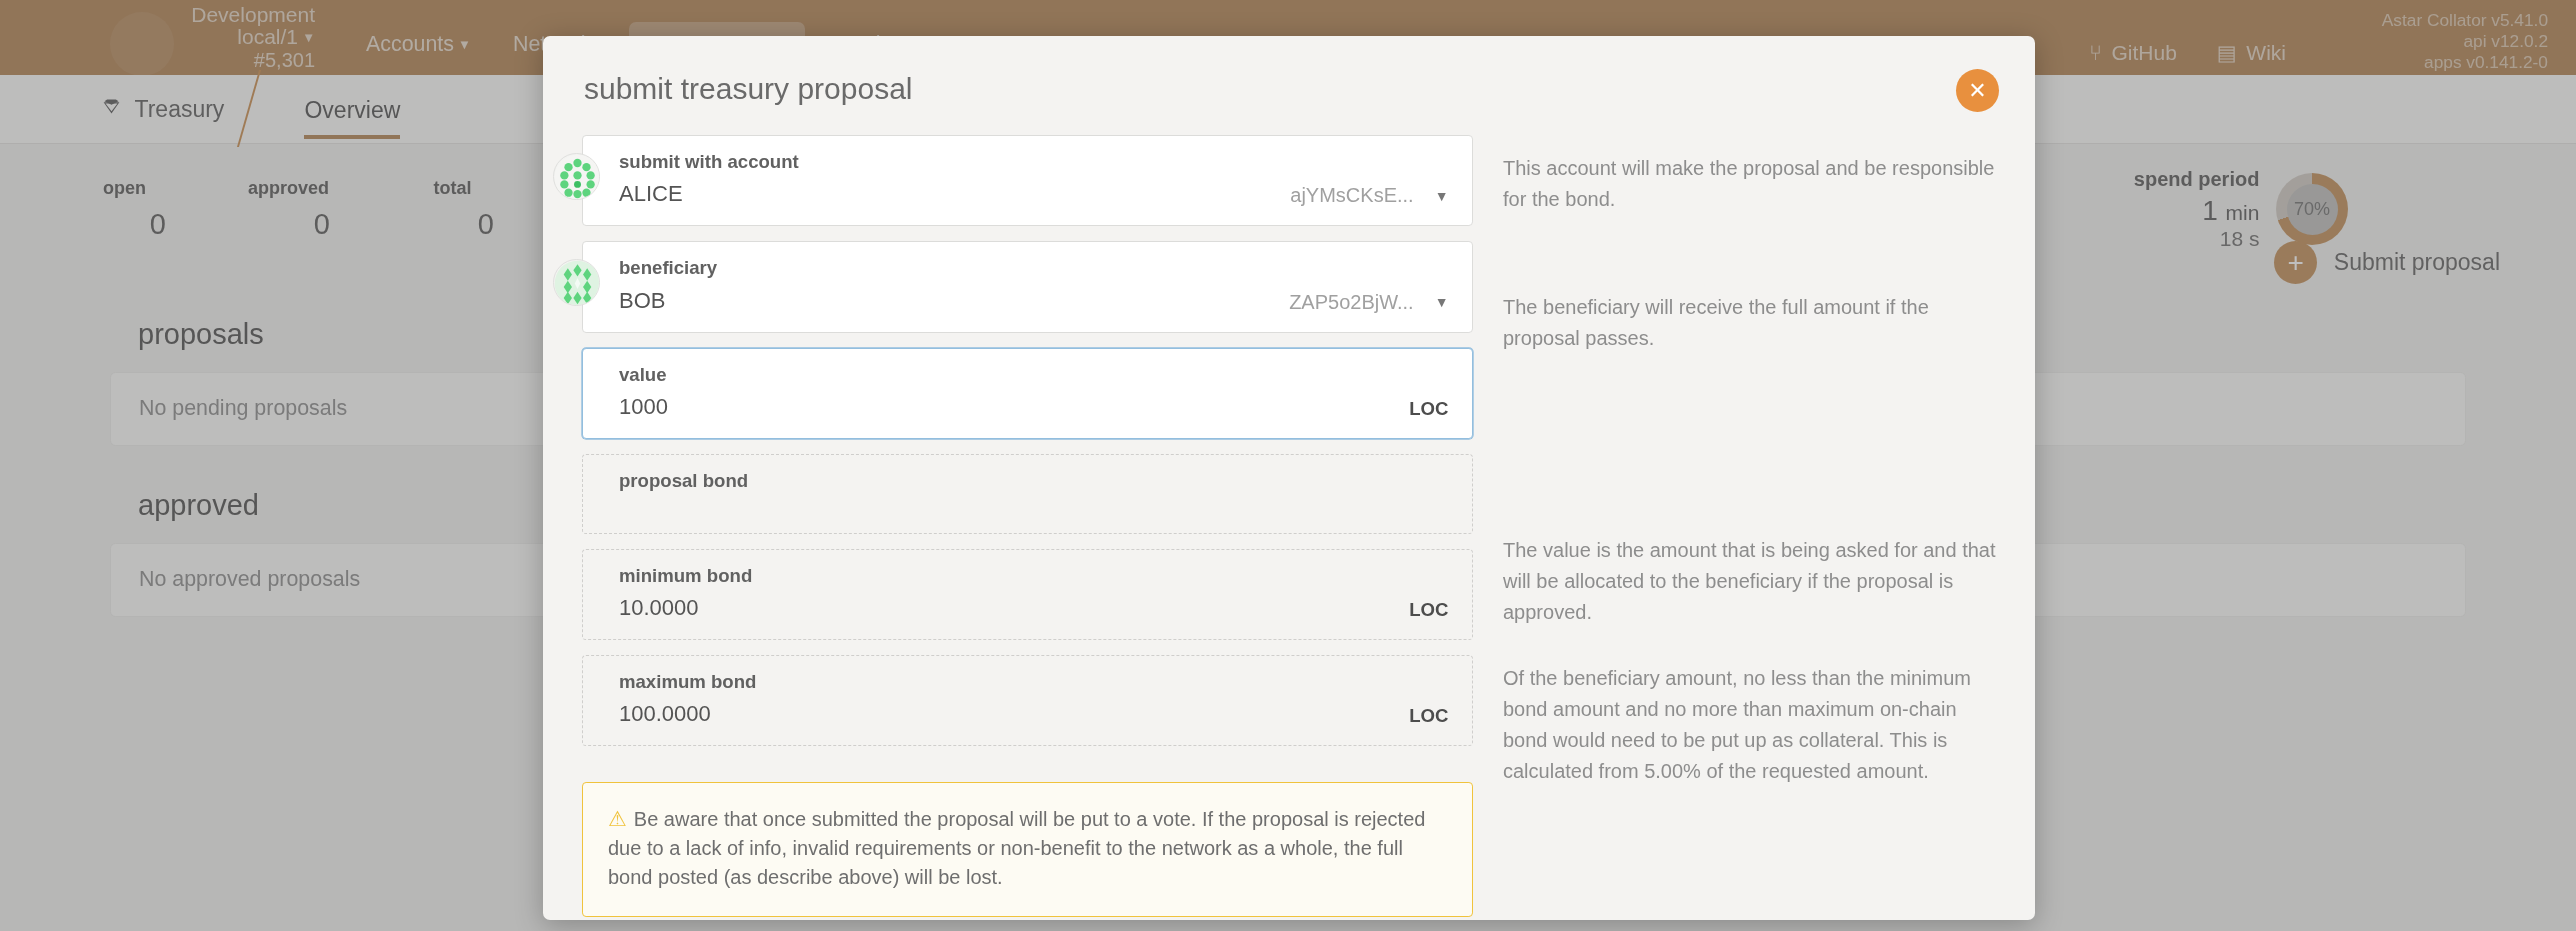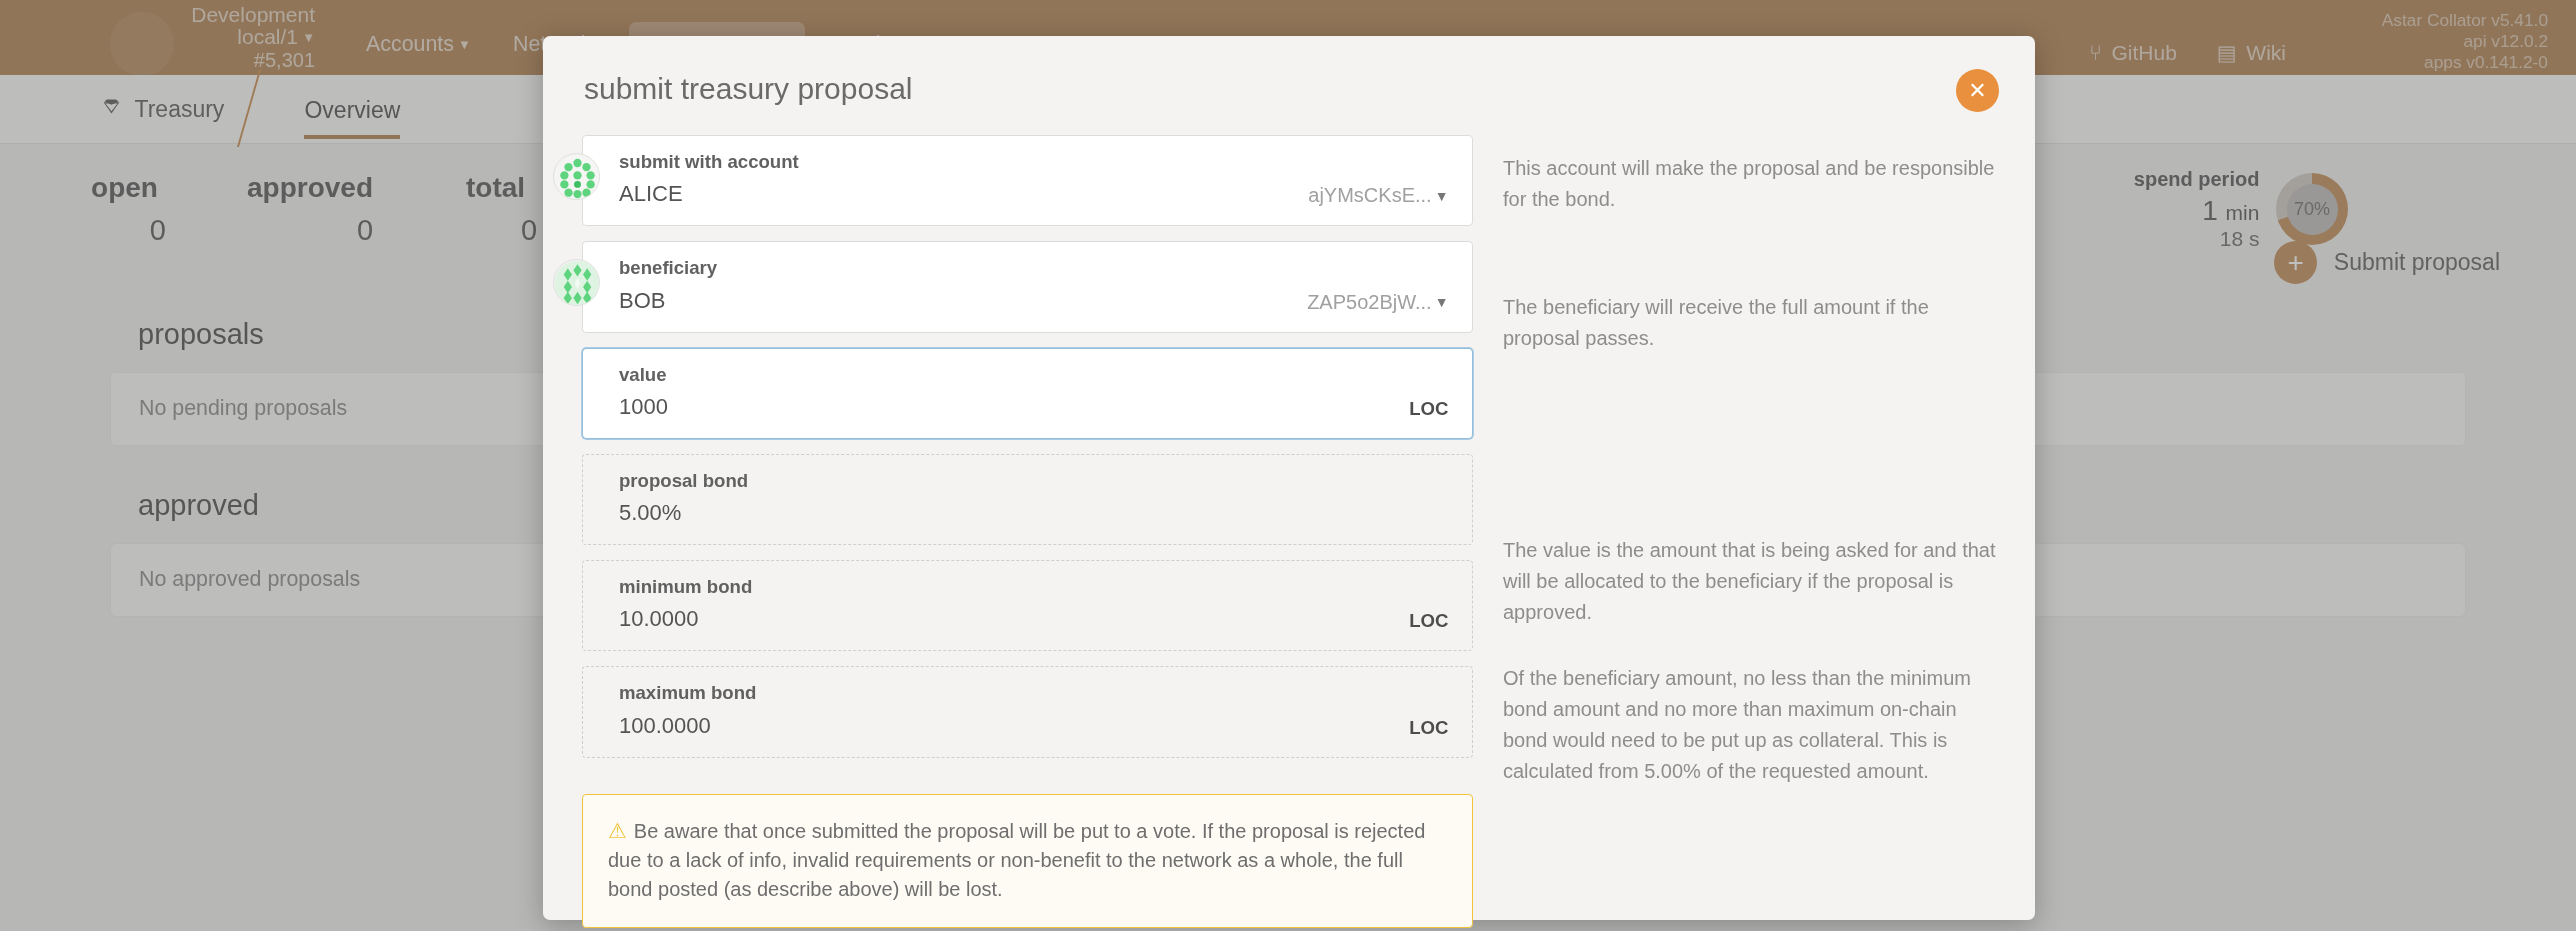--- a/index.html
+++ b/index.html
@@ -153,21 +153,21 @@
     align-items: center;
     padding: 0 83px;
     position: relative;
   }
   .stat {
     text-align: right;
     margin-right: 81px;
     min-width: 83px;
   }
   .stat .stat-label {
-    font-size: 28px;
+    font-size: 18px;
     font-weight: bold;
     color: #555;
     margin-bottom: 9.7px;
     text-align: center;
   }
   .stat .stat-value {
     font-size: 29px;
     color: #555;
     text-align: right;
   }
@@ -329,21 +329,21 @@
   .field-value {
     font-size: 22px;
     color: #545454;
   }
   .field-right {
     position: absolute;
     right: 23.5px;
     bottom: 18px;
     display: flex;
     align-items: center;
-    gap: 3px;
+    gap: 21px;
   }
   .field-addr {
     font-size: 20px;
     color: #a0a0a0;
   }
   .field-unit {
     font-size: 18.6px;
     font-weight: bold;
     color: #4d4d4d;
   }
@@ -552,21 +552,20 @@
       <div class="field focused">
         <div class="field-label">value</div>
         <div class="field-value">1000</div>
         <div class="field-right">
           <span class="field-unit">LOC</span>
         </div>
       </div>
 
       <div class="field readonly">
         <div class="field-label">proposal bond</div>
-        <div class="field-value">5.00%</div>
       </div>
 
       <div class="field readonly">
         <div class="field-label">minimum bond</div>
         <div class="field-value">10.0000</div>
         <div class="field-right">
           <span class="field-unit">LOC</span>
         </div>
       </div>
 

